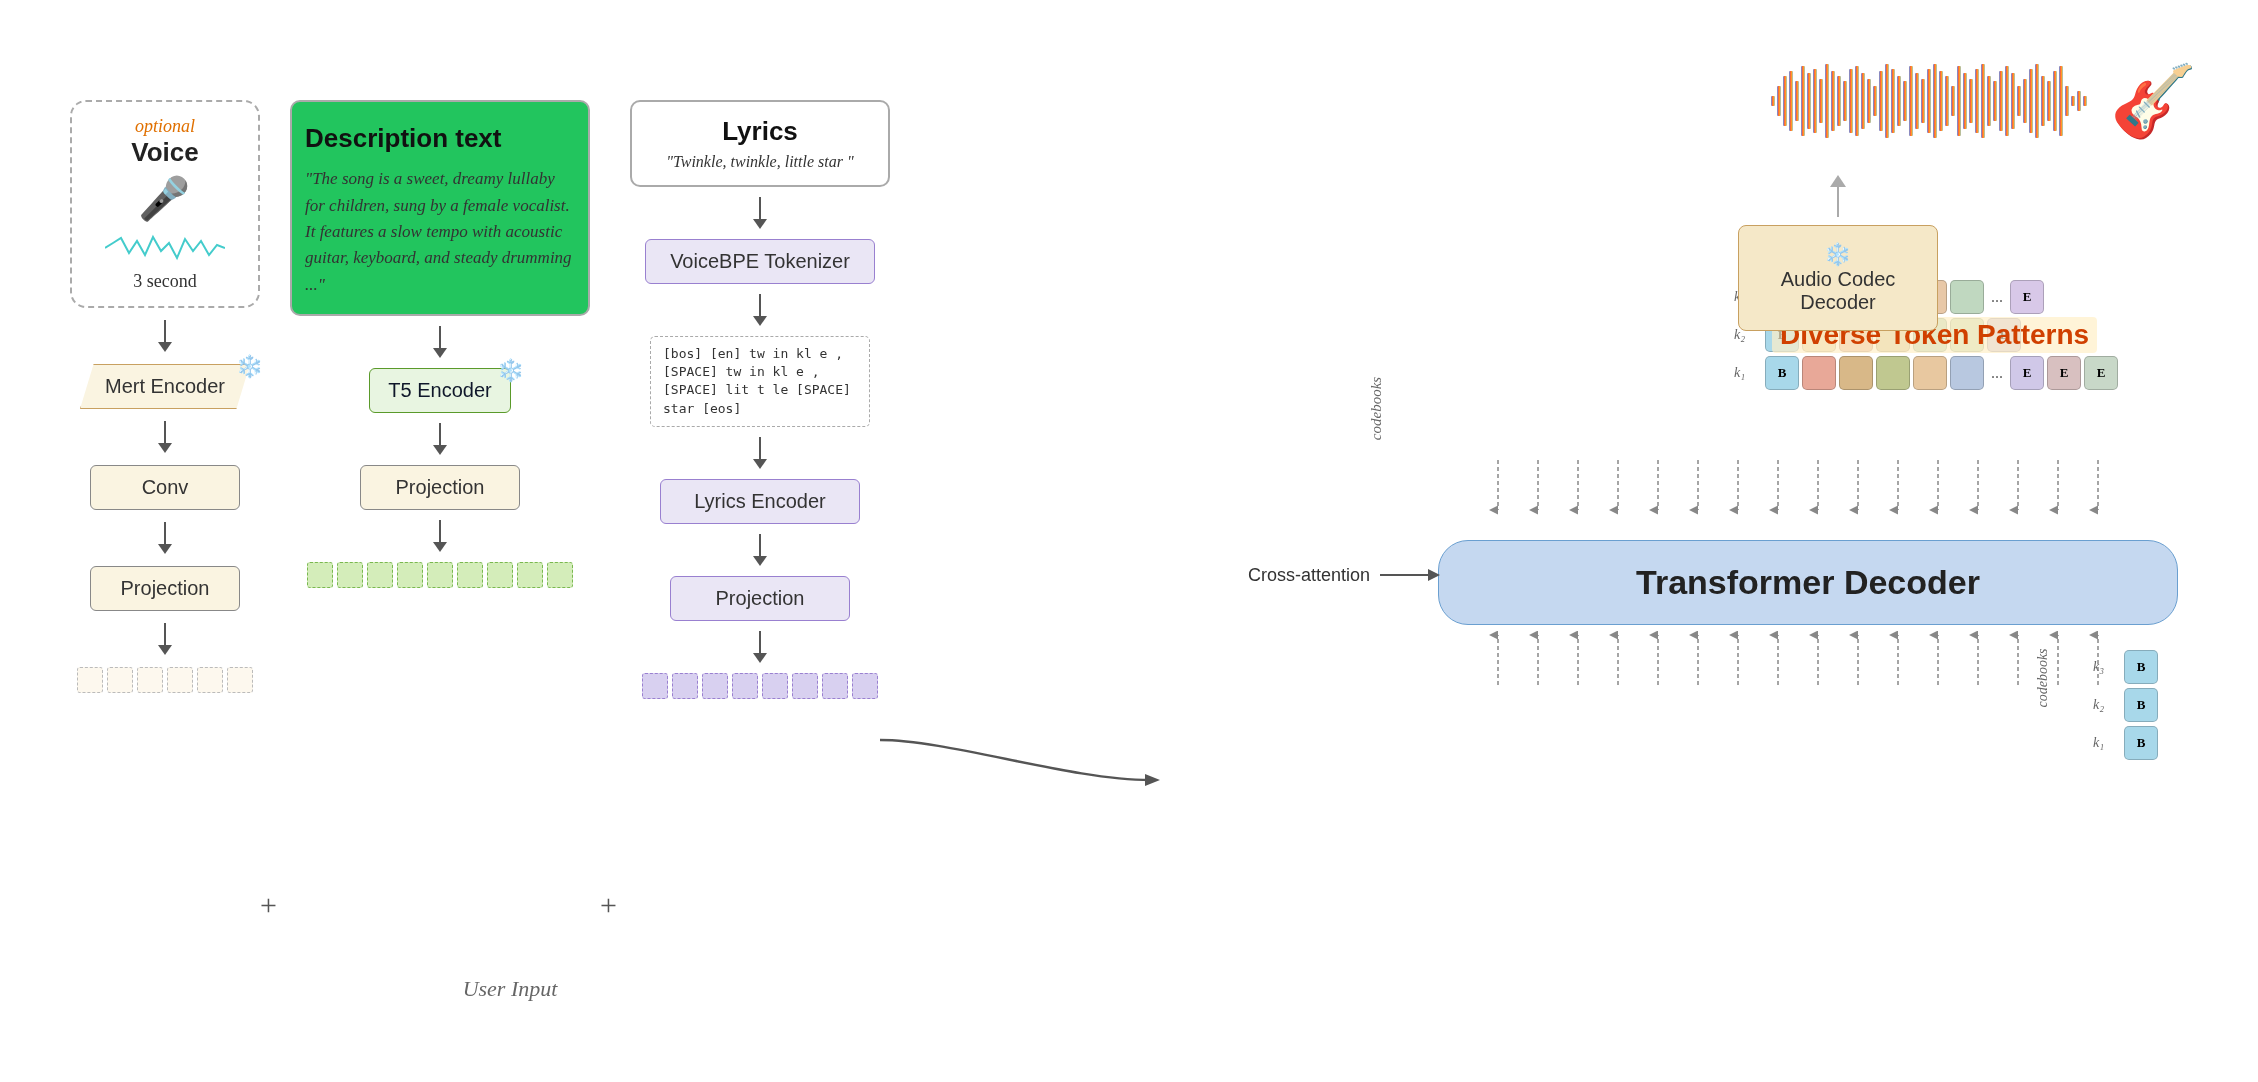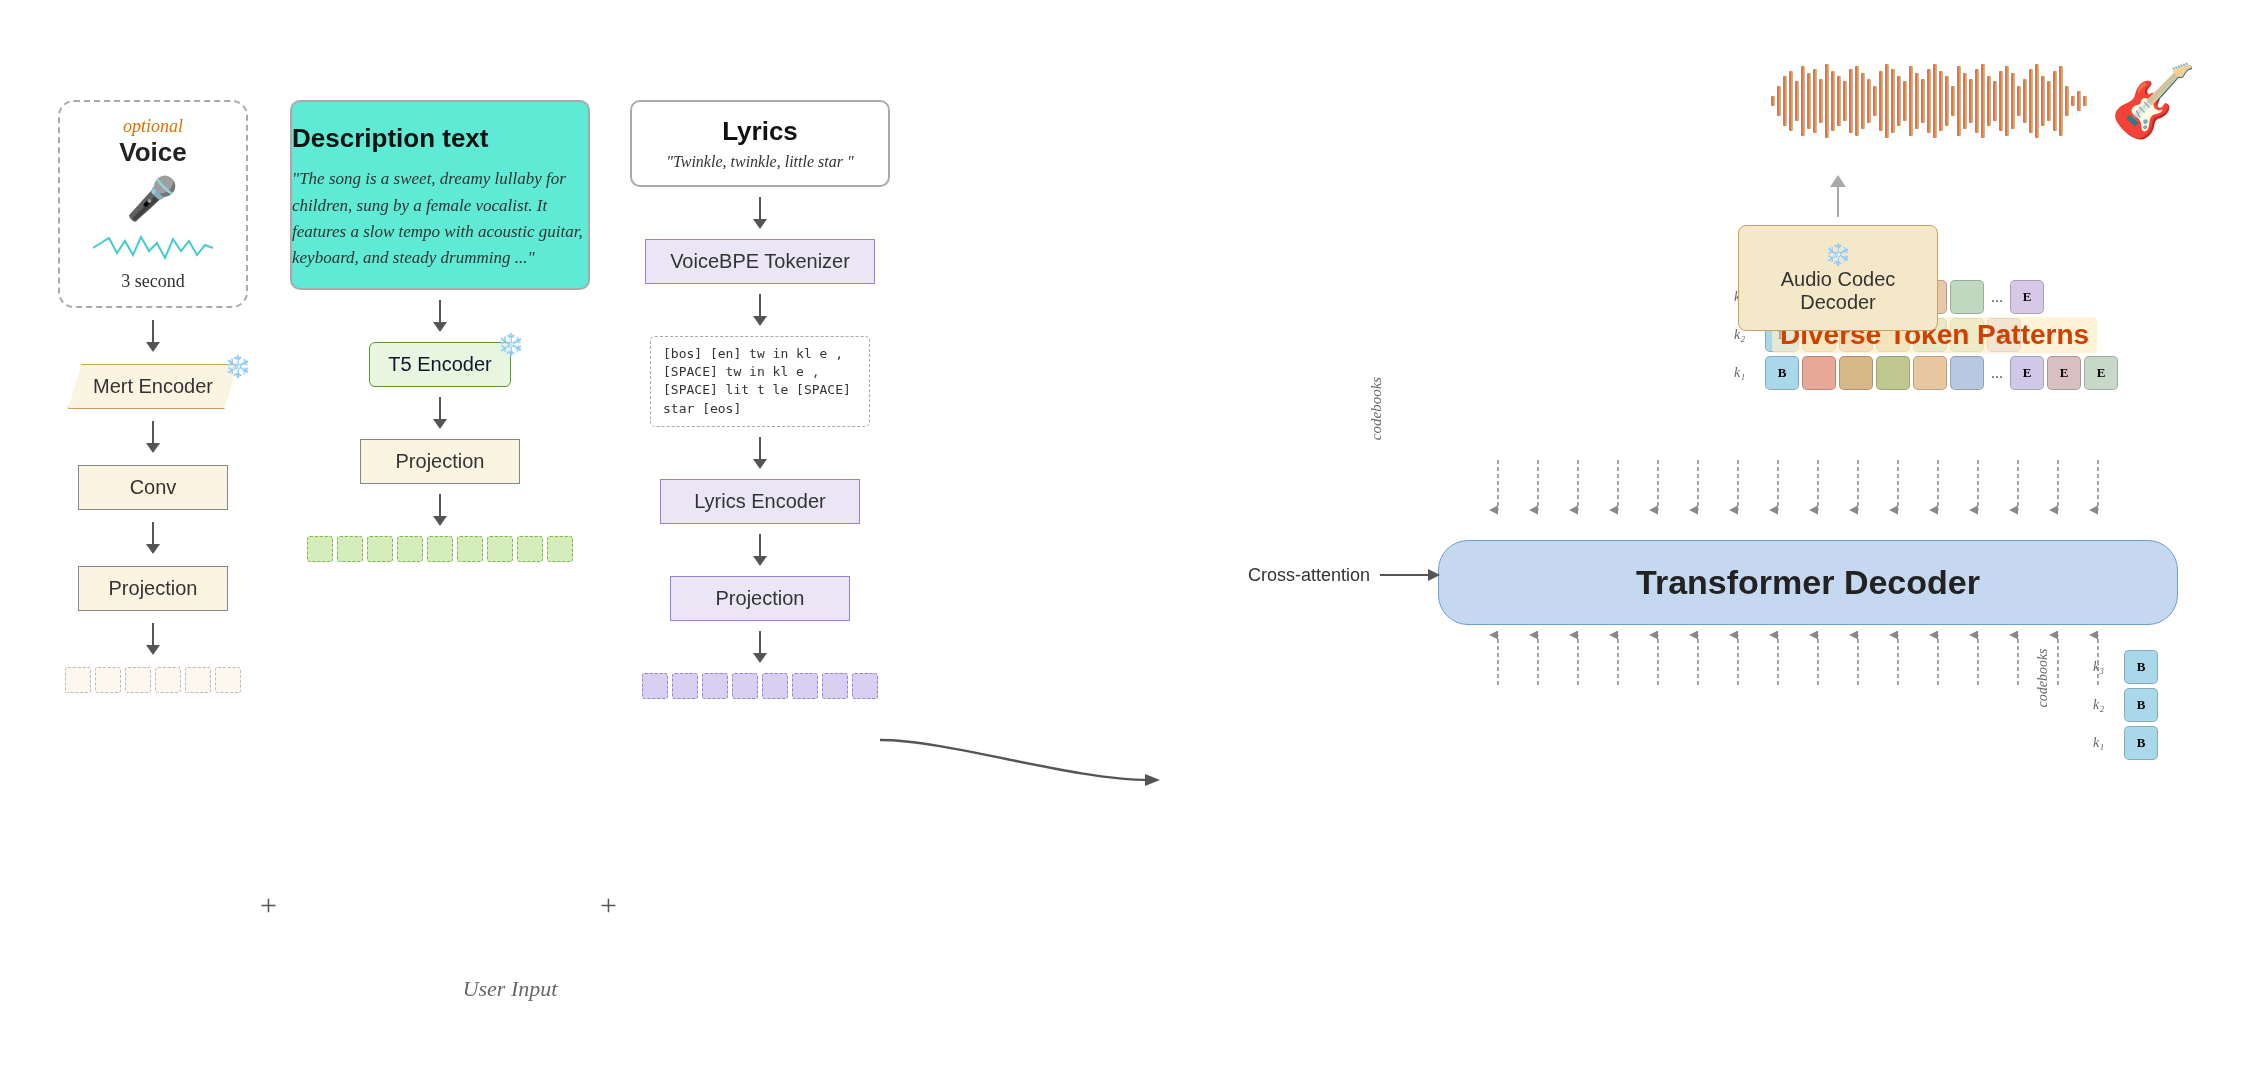--- a/index.html
+++ b/index.html
@@ -19,21 +19,21 @@
       background: #fff;
       display: flex;
       align-items: center;
       justify-content: center;
       padding: 40px 60px;
     }
 
     
     .left-section {
       position: absolute;
-      left: 48px;
+      left: 60px;
       top: 100px;
       width: 210px;
       display: flex;
       flex-direction: column;
       align-items: center;
       gap: 12px;
     }
 
     .voice-box {
       border: 2.5px dashed #aaa;
@@ -102,21 +102,21 @@
       width: 220px;
       font-size: 13px;
       color: #333;
       line-height: 1.4;
       font-family: monospace;
     }
 
     
     .proj-box {
       border: 1.5px solid #888;
-      border-radius: 0;
+      border-radius: 6px;
       background: #faf4e1;
       padding: 10px 22px;
       text-align: center;
       font-size: 20px;
       color: #333;
       font-family: Arial, sans-serif;
     }
 
     
     .token-grid {
@@ -148,22 +148,22 @@
     .desc-section {
       position: absolute;
       left: 290px;
       top: 100px;
       width: 300px;
     }
 
     .desc-box {
       border: 2px solid #aaa;
       border-radius: 10px;
-      background: #5eead4;
-      padding: 16px 0;
+      background: #22c55e;
+      padding: 16px 13px;
       font-size: 17px;
       font-style: italic;
       color: #333;
       line-height: 1.55;
       font-family: Georgia, serif;
     }
 
     .desc-title {
       font-size: 26px;
       font-weight: bold;

